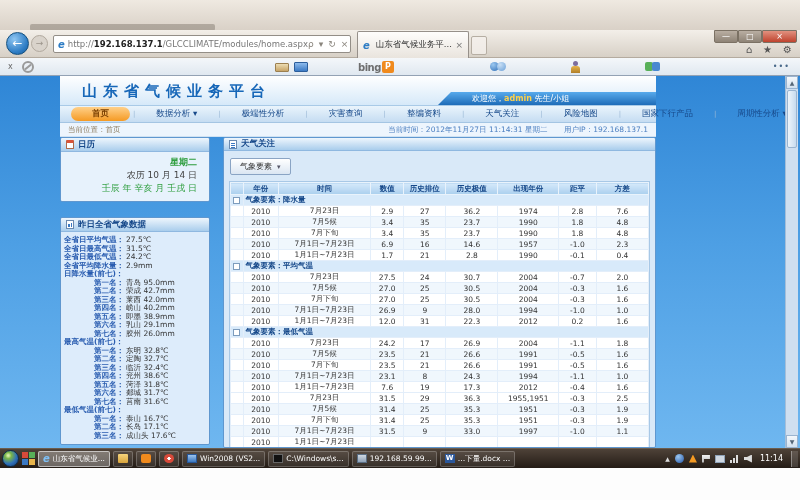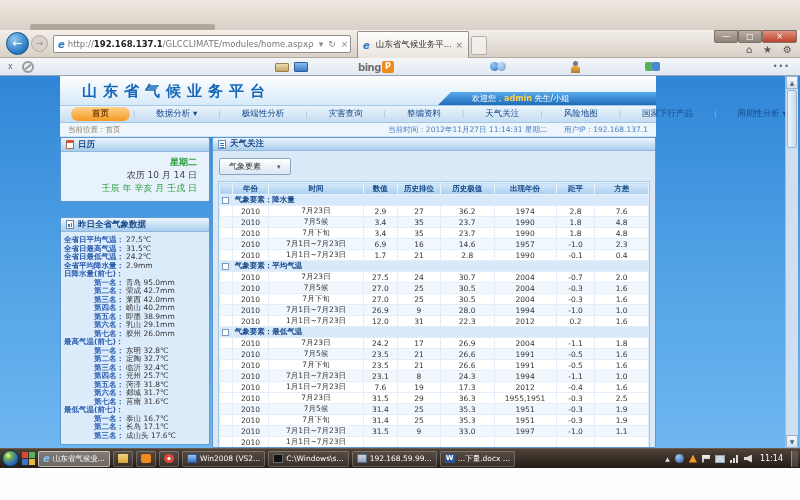--- a/index.html
+++ b/index.html
@@ -58,21 +58,21 @@
 .navbar{position:relative;height:17px;background:linear-gradient(#eaf4fc,#c5dcf2);border-bottom:1px solid #a4c5e3;display:flex;align-items:center;padding-left:8px;font-size:8.5px;color:#17498a;white-space:nowrap}
 .nav-item{padding:1px 21px;cursor:default}
 .nav-item.active{background:linear-gradient(#ffd089,#f59a23);border-radius:8px;color:#7a3f00;font-weight:bold;margin:0 3px}
 .nav-sep{color:#9bb9d6;font-size:7px}
 .locline{position:relative;height:14px;background:#edf5fd;border-bottom:1px solid #cfe2f3;font-size:7.5px;line-height:14px;padding:0 8px;color:#5a7fae;overflow:hidden}
 .loc-left{float:left;color:#8c7b5e}
 .loc-right{float:right;color:#4a7ec0}
 .loc-right span{margin-left:14px}
 
 .content{position:absolute;left:0;top:61px;width:100%;height:311px;display:flex}
-.sidebar{width:150px;margin-right:2px;flex:none}
+.sidebar{width:150px;margin-right:13px;flex:none}
 .panel{border:1px solid #5f97cf;border-radius:2px;overflow:hidden;margin-bottom:15px}
 .panel-h{height:14px;background:linear-gradient(#eef6fd,#a9cdec);display:flex;align-items:center;gap:4px;padding:0 5px;font-size:8.5px;font-weight:bold;color:#17498a;border-bottom:1px solid #8fb8e0}
 .ico-cal{width:8px;height:9px;background:#fff;border:1px solid #b06a4a;border-top:3px solid #d9543a;border-radius:1px}
 .ico-chart{width:8px;height:9px;background:#fff;border:1px solid #6a8ab0;display:flex;align-items:flex-end;gap:1px;padding:1px}
 .ico-chart i{flex:1;background:#3a78c2;height:60%}
 .ico-chart i+i{height:90%}
 .ico-news{width:8px;height:9px;background:#fff;border:1px solid #6a8ab0;position:relative}
 .ico-news::after{content:"";position:absolute;left:1px;top:2px;width:4px;height:1px;background:#3a78c2;box-shadow:0 2px 0 #3a78c2,0 4px 0 #3a78c2}
 .cal-body{background:#e7f2fc;padding:4px 12px 6px 4px;text-align:right;font-size:9px;line-height:13px;white-space:nowrap}
 .cal-date{color:#1a4d8c;font-weight:bold}
@@ -82,21 +82,21 @@
 .wx-body{background:#ddecfb;padding:4px 3px;font-size:7.5px;line-height:8.5px;white-space:nowrap}
 .stat-line .lbl,.rank-title{color:#2a5db0;font-weight:bold}
 .stat-line .val{color:#333;margin-left:2px}
 .rank-line{padding-left:30px}
 .rank-line .rlbl{color:#2a5db0;font-weight:bold}
 .rank-line .rval{color:#333;margin-left:2px}
 
 .main{flex:1;min-width:0}
 .main-panel{border:1px solid #5f97cf;border-radius:2px;overflow:hidden;height:100%;display:flex;flex-direction:column}
 .main-body{background:#d9e9f8;flex:1;padding:3px 5px}
-.elem-btn{display:inline-flex;align-items:center;gap:16px;background:linear-gradient(#ffffff,#dbe6f2);border:1px solid #8aa4c4;border-radius:2px;font-size:8px;color:#333;padding:2px 9px;margin:2px 0 6px 1px;cursor:default}
+.elem-btn{display:inline-flex;align-items:center;gap:5px;background:linear-gradient(#ffffff,#dbe6f2);border:1px solid #8aa4c4;border-radius:2px;font-size:8px;color:#333;padding:2px 9px;margin:2px 0 6px 1px;cursor:default}
 .elem-btn .arr{font-size:7px;color:#556}
 .tblwrap{background:#fff;border:1px solid #a8c8e6}
 table{width:100%;border-collapse:collapse;font-size:7.5px;text-align:center;table-layout:fixed}
 th{background:linear-gradient(#d5e9fa,#aacfee);color:#17498a;height:12px;font-weight:bold;border:1px solid #e9f3fc;font-size:7.5px;overflow:hidden}
 td{height:10px;border:1px solid #e3eefa;color:#333;padding:0 2px;overflow:hidden;white-space:nowrap}
 tr.grp td{background:#d8eafa;color:#17498a;text-align:left;font-weight:bold}
 tr.alt td{background:#f0f7fd}
 .cb{display:inline-block;width:7px;height:7px;background:#fff;border:1px solid #7d9cbd;vertical-align:middle}
 
 .scrollbar{position:absolute;right:2px;top:0;width:13px;height:100%;background:#cfdff0;border-left:1px solid #a5bed8}
@@ -260,21 +260,21 @@
                   <div class="rank-line"><span class="rlbl">第二名：</span><span class="rval">荣成 42.7mm</span></div>
                   <div class="rank-line"><span class="rlbl">第三名：</span><span class="rval">莱西 42.0mm</span></div>
                   <div class="rank-line"><span class="rlbl">第四名：</span><span class="rval">崂山 40.2mm</span></div>
                   <div class="rank-line"><span class="rlbl">第五名：</span><span class="rval">即墨 38.9mm</span></div>
                   <div class="rank-line"><span class="rlbl">第六名：</span><span class="rval">乳山 29.1mm</span></div>
                   <div class="rank-line"><span class="rlbl">第七名：</span><span class="rval">胶州 26.0mm</span></div>
                   <div class="rank-title">最高气温(前七)：</div>
                   <div class="rank-line"><span class="rlbl">第一名：</span><span class="rval">东明 32.8℃</span></div>
                   <div class="rank-line"><span class="rlbl">第二名：</span><span class="rval">定陶 32.7℃</span></div>
                   <div class="rank-line"><span class="rlbl">第三名：</span><span class="rval">临沂 32.4℃</span></div>
-                  <div class="rank-line"><span class="rlbl">第四名：</span><span class="rval">兖州 25.7℃</span></div>
+                  <div class="rank-line"><span class="rlbl">第四名：</span><span class="rval">兖州 38.6℃</span></div>
                   <div class="rank-line"><span class="rlbl">第五名：</span><span class="rval">菏泽 31.8℃</span></div>
                   <div class="rank-line"><span class="rlbl">第六名：</span><span class="rval">郯城 31.7℃</span></div>
                   <div class="rank-line"><span class="rlbl">第七名：</span><span class="rval">莒南 31.6℃</span></div>
                   <div class="rank-title">最低气温(前七)：</div>
                   <div class="rank-line"><span class="rlbl">第一名：</span><span class="rval">泰山 16.7℃</span></div>
                   <div class="rank-line"><span class="rlbl">第二名：</span><span class="rval">长岛 17.1℃</span></div>
                   <div class="rank-line"><span class="rlbl">第三名：</span><span class="rval">成山头 17.6℃</span></div>
                 </div>
             </div>
           </div>

